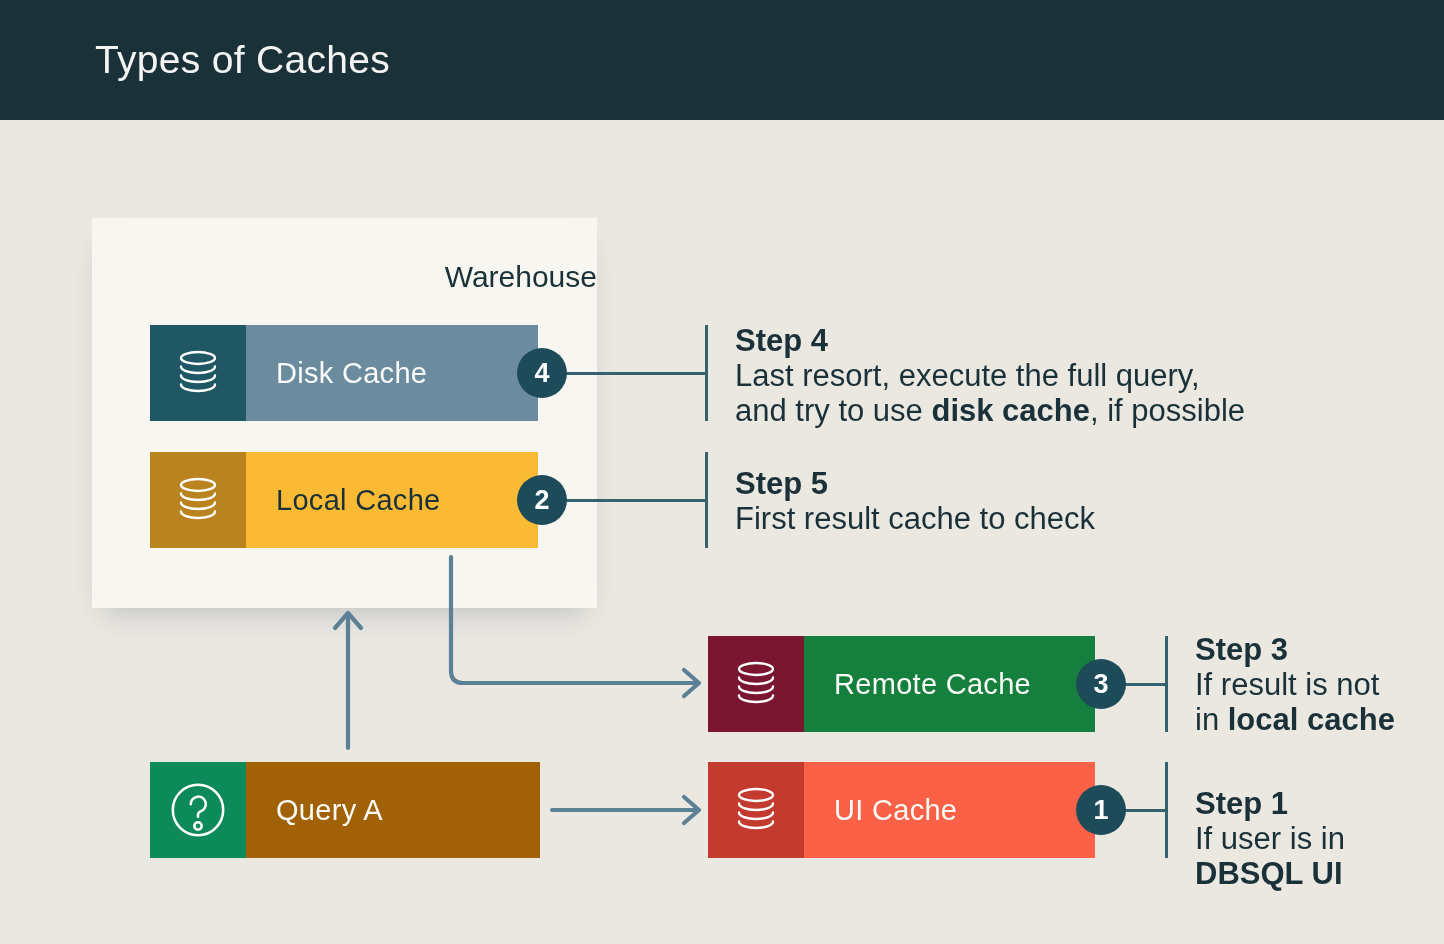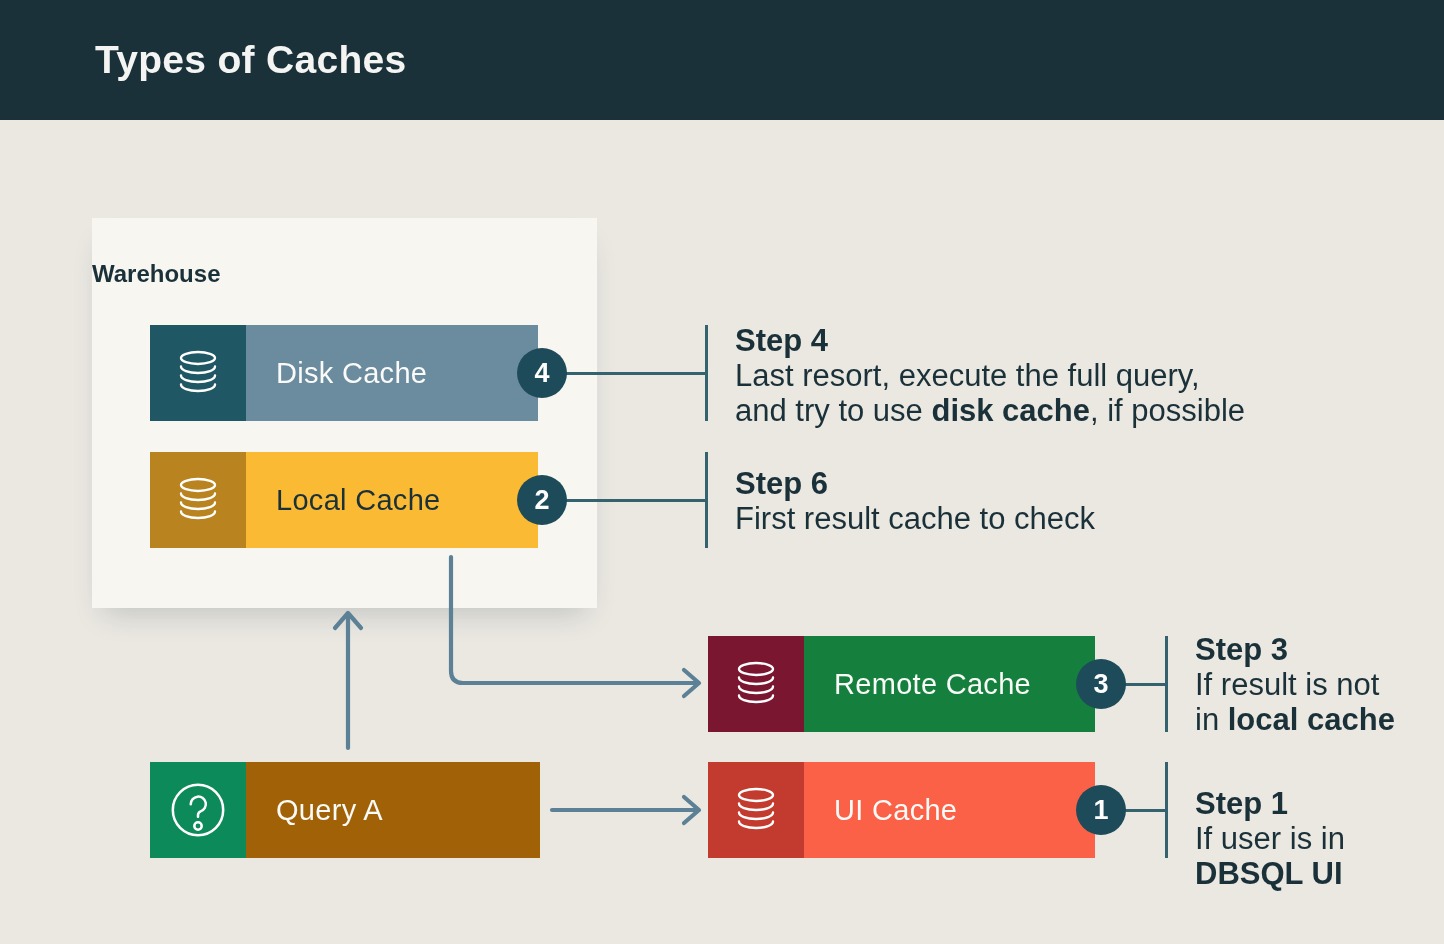--- a/index.html
+++ b/index.html
@@ -2,27 +2,27 @@
 <html><head>
 <meta charset="utf-8">
 <style>
   html,body{margin:0;padding:0;}
   body{font-family:"Liberation Sans","DejaVu Sans",sans-serif;}
   .canvas{position:relative;width:1444px;height:944px;background:#EBE8E2;overflow:hidden;}
 
   
   .topbar{position:absolute;left:0;top:0;width:1444px;height:120px;background:#1B3139;
           display:flex;align-items:center;}
-  .topbar h1{margin:0 0 0 95px;font-size:39px;font-weight:700;color:#F4F5F3;letter-spacing:.3px;}
+  .topbar h1{margin:0 0 0 95px;font-size:39px;font-weight:400;color:#F4F5F3;letter-spacing:.3px;}
 
   
   .card{position:absolute;left:92px;top:218px;width:505px;height:390px;background:#F8F6F1;
         box-shadow:0 16px 28px -12px rgba(27,49,57,.22);}
-  .card-title{position:absolute;left:0;top:42px;width:100%;text-align:left;
-              font-size:24px;font-weight:700;color:#1B3139;}
+  .card-title{position:absolute;left:0;top:42px;width:100%;text-align:right;
+              font-size:30px;font-weight:400;color:#1B3139;}
 
   
   .row{position:absolute;height:96px;display:flex;}
   .icon-cell{width:96px;height:96px;flex:0 0 96px;display:flex;align-items:center;justify-content:center;}
   .row .label{flex:1;display:flex;align-items:center;padding-left:30px;
               font-size:29px;font-weight:400;color:#FAFAF8;letter-spacing:.3px;}
   .row-disk  {left:150px;top:325px;width:388px;background:#6B8B9E;}
   .row-disk  .icon-cell{background:#1F5765;}
   .row-local {left:150px;top:452px;width:388px;background:#FBBA33;}
   .row-local .icon-cell{background:#B9831F;}
@@ -170,21 +170,21 @@
   <div class="badge badge-3">3</div>
   <div class="badge badge-1">1</div>
 
   <div class="step step-4">
     <div class="t">Step 4</div>
     <div>Last resort, execute the full query,</div>
     <div><span>and try to use </span><b>disk cache</b><span>, if possible</span></div>
   </div>
 
   <div class="step step-2">
-    <div class="t">Step 6</div>
+    <div class="t">Step 5</div>
     <div>First result cache to check</div>
   </div>
 
   <div class="step step-3">
     <div class="t">Step 3</div>
     <div>If result is not</div>
     <div><span>in </span><b>local cache</b><span></span></div>
   </div>
 
   <div class="step step-1">

